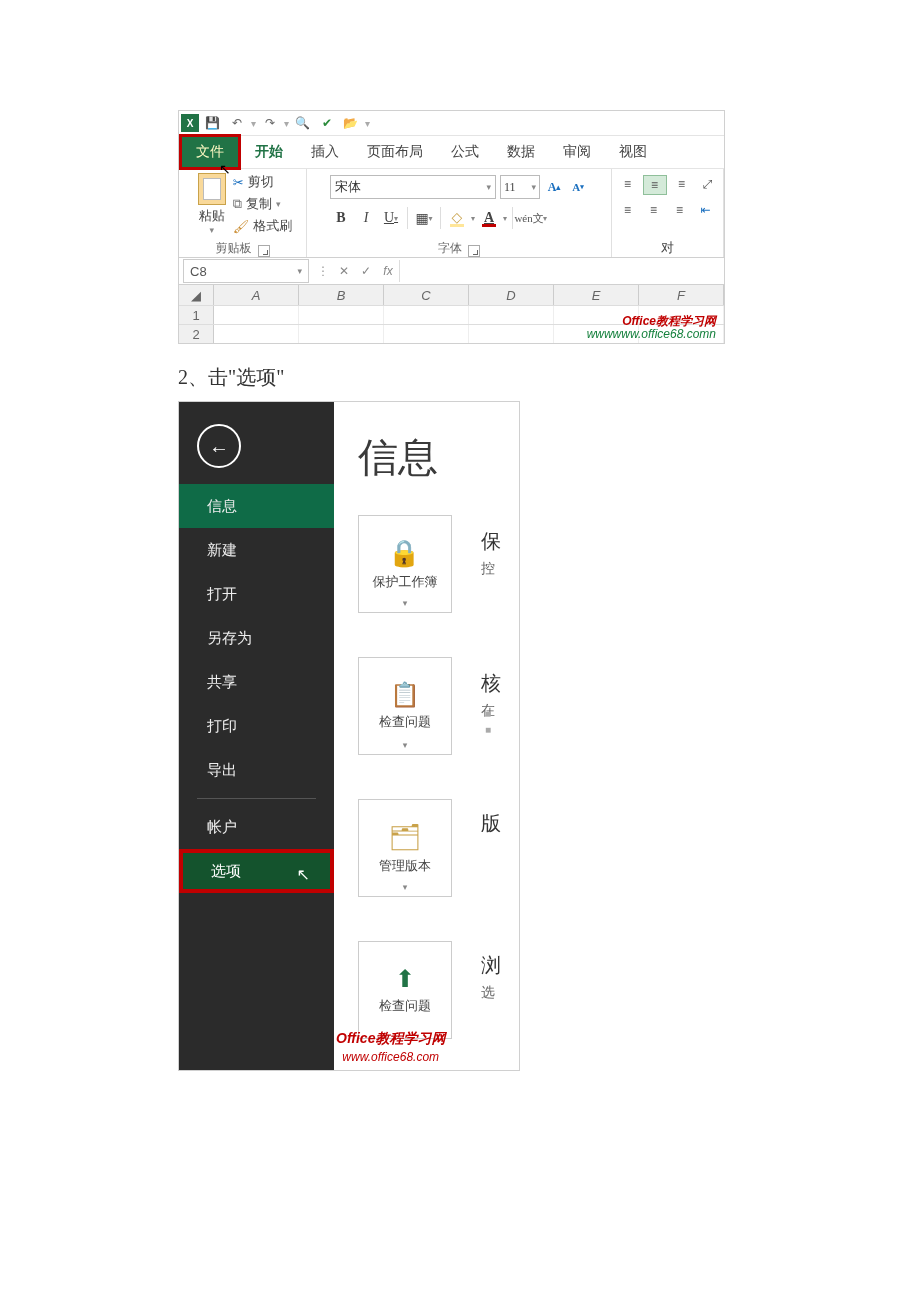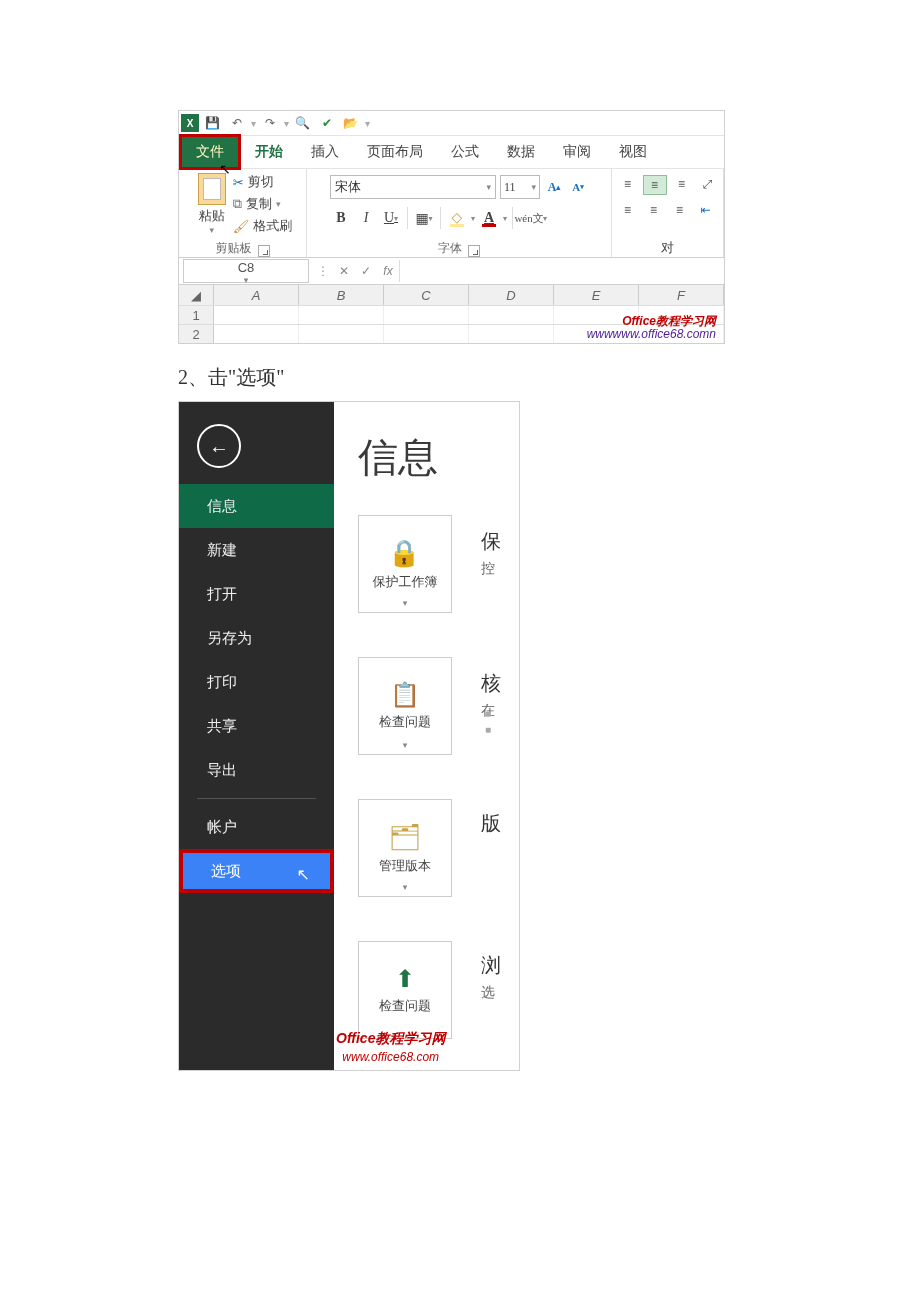--- a/index.html
+++ b/index.html
@@ -158,37 +158,37 @@
   .aln-row{display:flex;gap:4px;margin-top:4px;}
   .abtn{width:22px;height:18px;display:flex;align-items:center;justify-content:center;color:#555;}
   .abtn.sel{background:#d4ead9;border:1px solid #8fbf9a;}
   .aln-label{font-size:13px;color:#444;}
   
   .fbar{
     height:26px;display:flex;align-items:center;border-bottom:1px solid #d0d0d0;
   }
   .namebox{
     width:112px;height:22px;border:1px solid #ccc;margin:0 4px;display:flex;align-items:center;
-    justify-content:space-between;padding:0 6px;font-size:13px;color:#555;background:#fff;flex-direction:column;
+    justify-content:space-between;padding:0 6px;font-size:13px;color:#555;background:#fff;
   }
   .fsep{color:#999;margin:0 4px;}
   .fxbtn{width:22px;color:#888;text-align:center;}
   .fxin{flex:1;height:22px;border-left:1px solid #ddd;}
   
   .grid{font-family:Arial;font-size:13px;}
   .grow-h{display:flex;height:20px;}
   .grow-r{display:flex;height:18px;border-top:1px solid #ddd;}
   .rowhdr{width:34px;background:#f0f0f0;border-right:1px solid #ccc;display:flex;align-items:center;justify-content:center;color:#666;}
   .colhdr{flex:1;background:#f0f0f0;border-right:1px solid #ccc;display:flex;align-items:center;justify-content:center;color:#666;font-style:italic;}
   .cell{flex:1;border-right:1px solid #eee;}
   .watermark1{
     position:absolute;right:8px;bottom:2px;text-align:right;font-size:12px;line-height:1.1;
   }
   .wm-a{color:#c00000;font-style:italic;font-weight:bold;}
-  .wm-b{color:#4c1d95;font-style:italic;}
+  .wm-b{color:#15803d;font-style:italic;}
   
   .step-text{
     font-size:20px;color:#333;margin:20px 0 10px 0;
     font-family: "SimSun", serif;
   }
   
   .shot2{
     width:340px;height:668px;display:flex;position:relative;
     border:1px solid #d0d0d0;overflow:hidden;
   }
@@ -200,21 +200,21 @@
     display:flex;align-items:center;justify-content:center;margin:22px 0 16px 18px;
     font-size:20px;
   }
   .side-item{
     height:44px;display:flex;align-items:center;padding-left:28px;font-size:15px;color:#eee;
   }
   .side-item.sel{background:#0f6b47;}
   .side-div{height:1px;background:#555;margin:6px 18px;}
   .side-options{
     height:44px;display:flex;align-items:center;padding-left:28px;font-size:15px;color:#fff;
-    background:#3b82f6;border:4px solid #c00000;box-sizing:border-box;position:relative;
+    background:#14532d;border:4px solid #c00000;box-sizing:border-box;position:relative;
   }
   .cursor2{position:absolute;right:20px;top:12px;font-size:16px;color:#fff;}
   .main2{
     flex:1;background:#fff;padding:28px 0 0 24px;position:relative;
   }
   .info-title{font-size:40px;color:#3a3a3a;font-weight:300;margin-bottom:30px;}
   .card{
     width:92px;height:96px;border:1px solid #ccc;display:flex;flex-direction:column;
     align-items:center;justify-content:center;margin-bottom:44px;position:relative;
   }
@@ -423,22 +423,22 @@
 
   <div class="shot2">
     <div class="sidebar">
       <div class="back-circle">
         <span>←</span>
       </div>
       <div class="side-item sel">信息</div>
       <div class="side-item">新建</div>
       <div class="side-item">打开</div>
       <div class="side-item">另存为</div>
+      <div class="side-item">共享</div>
       <div class="side-item">打印</div>
-      <div class="side-item">共享</div>
       <div class="side-item">导出</div>
       <div class="side-div"></div>
       <div class="side-item">帐户</div>
       <div class="side-options">
         <span>选项</span>
         <span class="cursor2">↖</span>
       </div>
     </div>
 
     <div class="main2">

